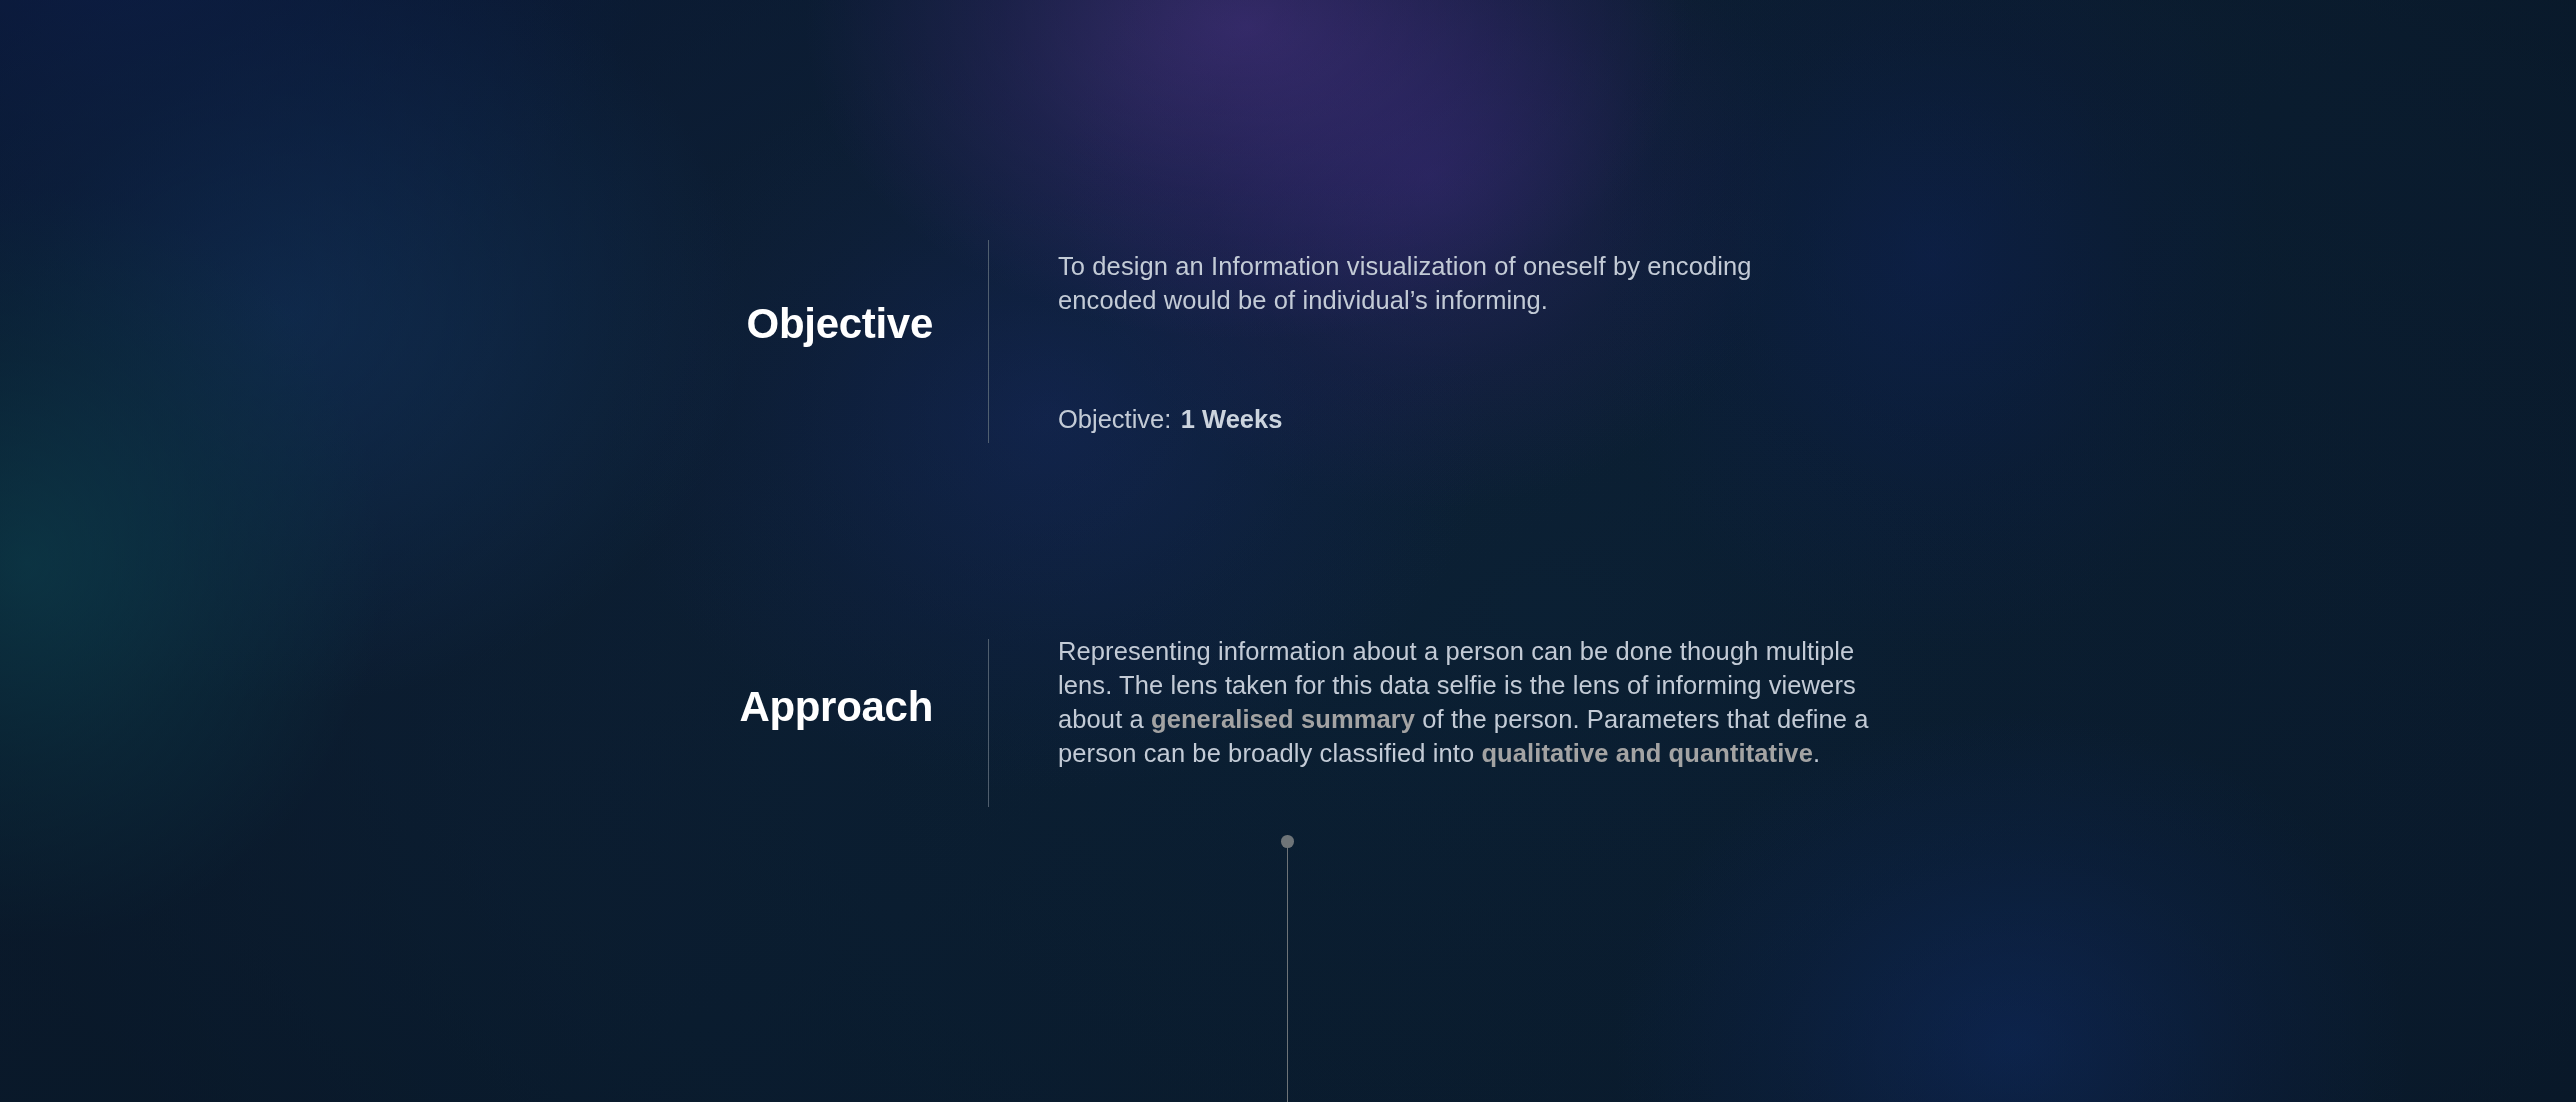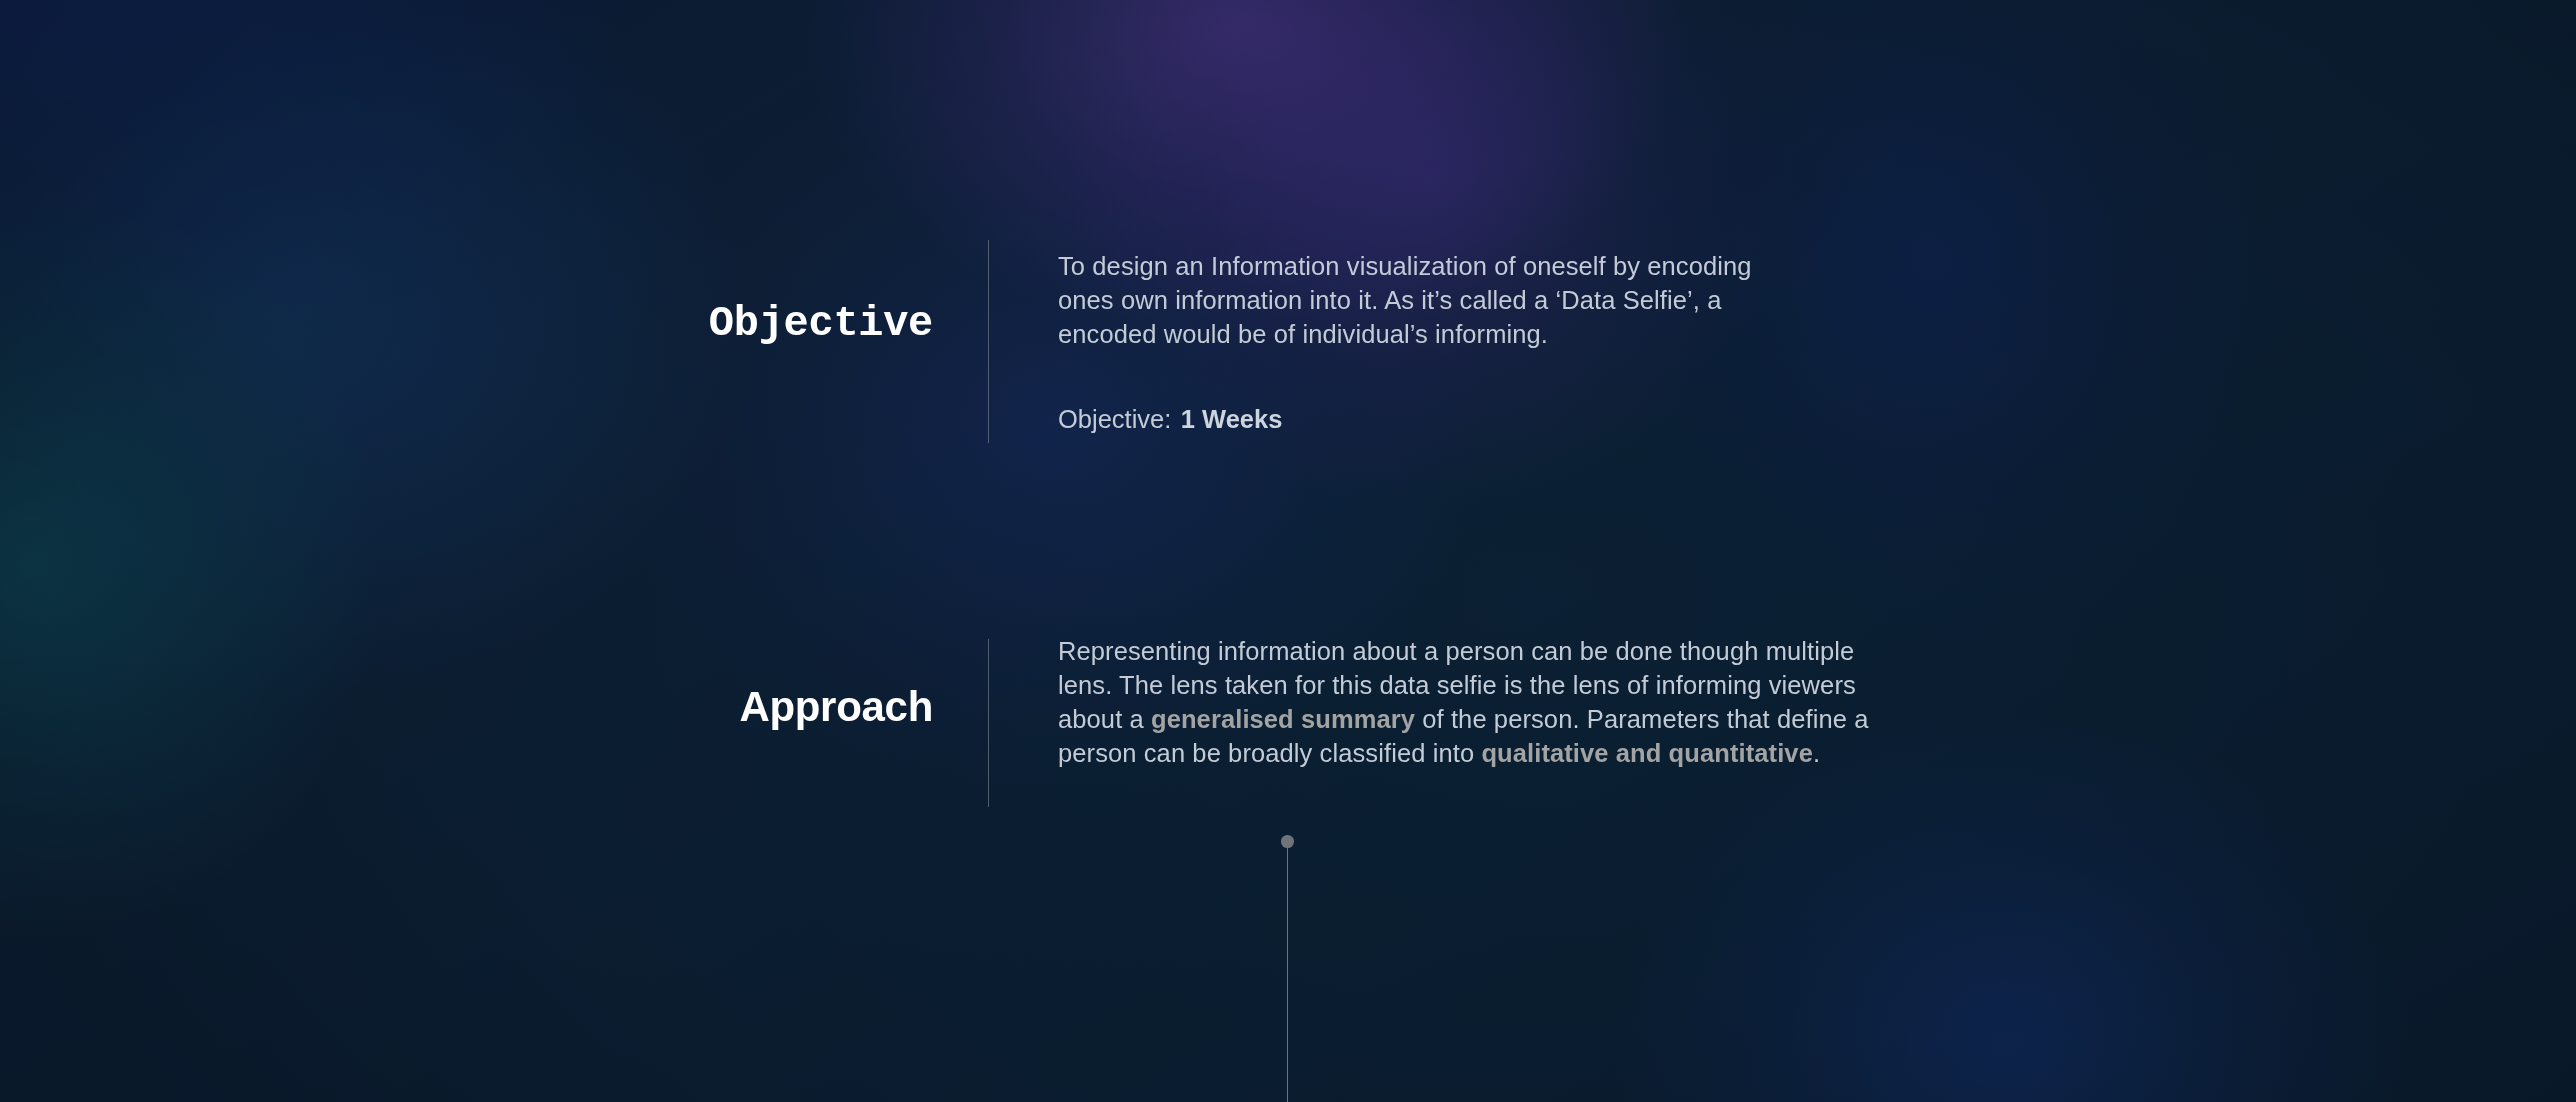--- a/index.html
+++ b/index.html
@@ -158,27 +158,26 @@
   <div class="bg-layer" id="glow-purple-top"></div>
   <div class="bg-layer" id="glow-violet-mid"></div>
   <div class="bg-layer" id="glow-navy-right"></div>
   <div class="bg-layer" id="glow-blue-bottomright"></div>
   <div class="bg-layer" id="glow-vignette"></div>
 
   <div id="content">
 
     <div class="section">
 
-      <div class="section-heading" style="left: 598px; top: 303px; width: 335px; font-family: Liberation Mono, monospace;">Objective</div>
+      <div class="section-heading" style="left: 598px; top: 303px; width: 335px;">Objective</div>
 
       <div class="divider" style="left: 988px; top: 240px; height: 203px;"></div>
 
       <div class="body-text" style="left: 1058px; top: 233px; width: 845px; margin-top: 16px;">
         <div>To design an Information visualization of oneself by encoding</div>
-        <div>ones own information into it. As it’s called a ‘Data Selfie’, a</div>
         <div>encoded would be of individual’s informing.</div>
       </div>
 
       <div class="meta-line" style="left: 1058px; top: 402px;">
         <span>Objective:</span><span class="meta-value">1 Weeks</span>
       </div>
 
     </div>
 
     <div class="section">

